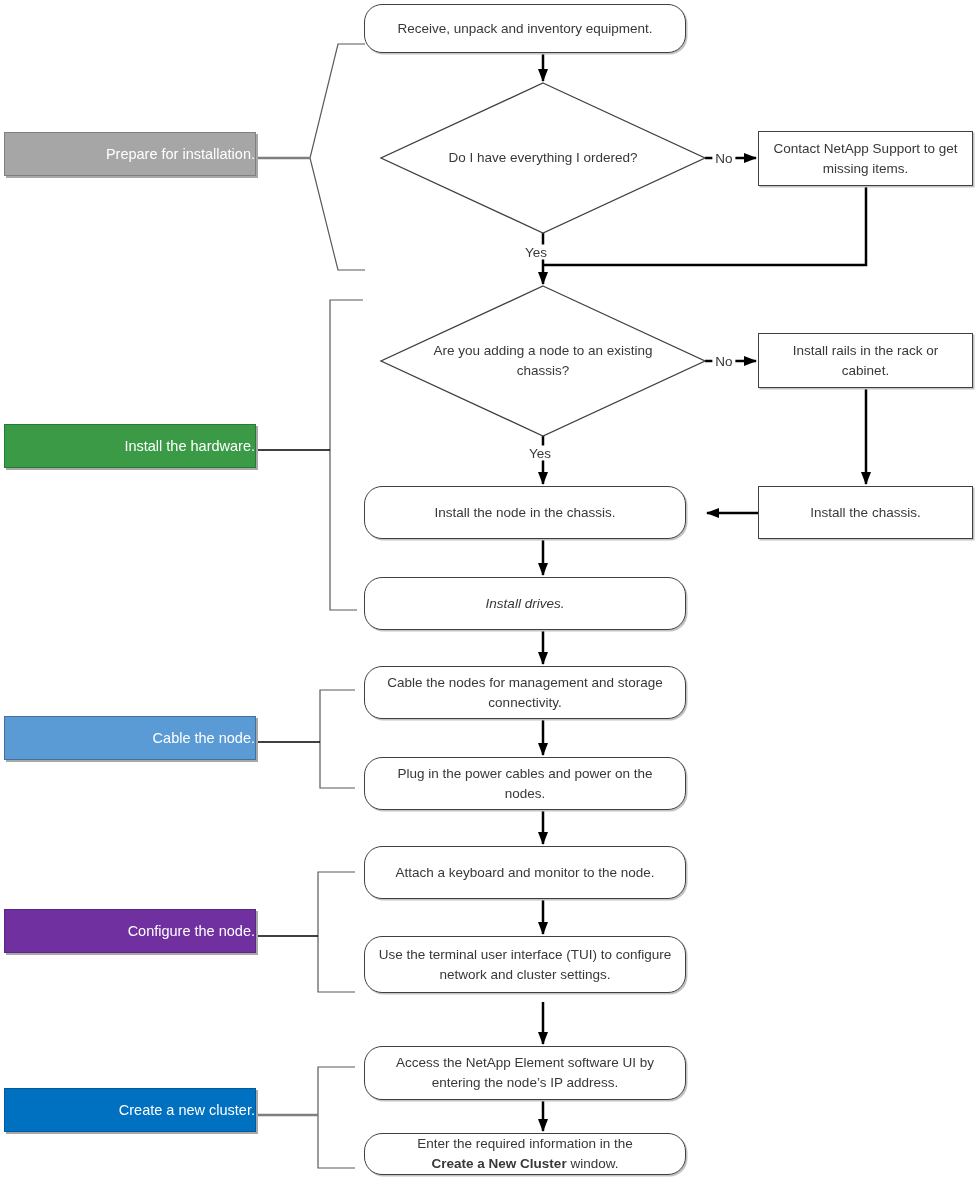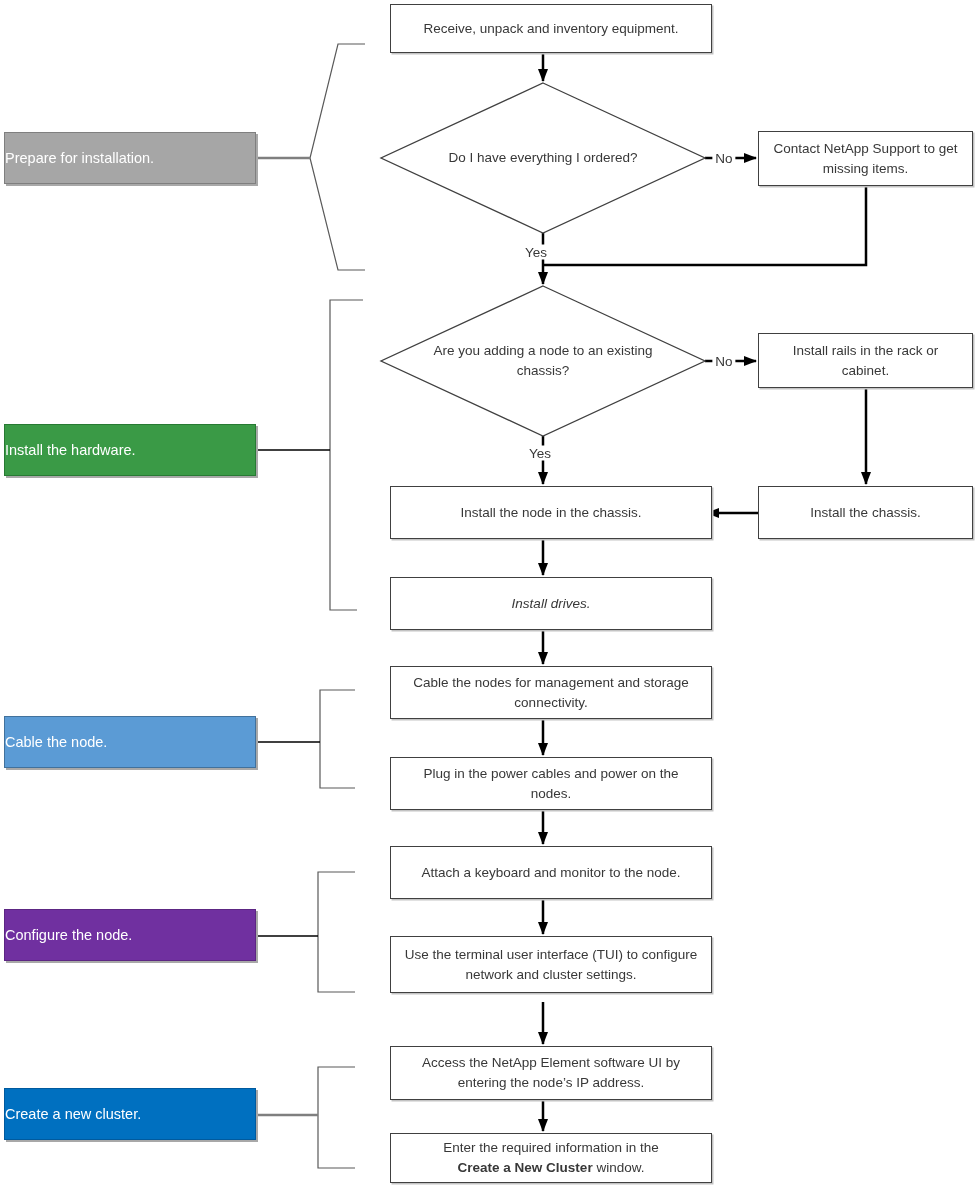--- a/index.html
+++ b/index.html
@@ -11,48 +11,48 @@
 
   
   .node {
     position:absolute; box-sizing:border-box;
     background:#ffffff; border:1.4px solid #404040;
     box-shadow:1.5px 1.5px 0 #c3c3c3;
     display:flex; align-items:center; justify-content:center;
     text-align:center; font-size:13.5px; line-height:1.45; color:#383838;
     padding:3px 12px;
   }
-  .main-col { left:390px; width:322px; }
+  .main-col { left:364px; width:322px;border-radius:18px; }
   .right-col { left:758px; width:215px; }
 
   #box-receive        { top:4px;    height:49px; }
   #box-contact        { top:131px;  height:55px; }
   #box-rails          { top:333px;  height:55px; }
   #box-install-node   { top:486px;  height:53px; }
   #box-install-chassis{ top:486px;  height:53px; }
   #box-install-drives { top:577px;  height:53px;font-style:italic; }
   #box-cable-nodes    { top:666px;  height:53px; }
   #box-plug-power     { top:757px;  height:53px; }
   #box-attach-kbd     { top:846px;  height:53px; }
   #box-use-tui        { top:936px;  height:57px; }
   #box-access-ui      { top:1046px; height:54px; }
-  #box-enter-info     { top:1133px; height:50px; }
+  #box-enter-info     { top:1133px; height:42px; }
 
   
   .diamond-label {
     position:absolute; display:flex; align-items:center; justify-content:center;
     text-align:center; font-size:13.5px; line-height:1.45; color:#383838;
   }
   #dlabel-1 { left:418px; top:120px; width:250px; height:76px; }
   #dlabel-2 { left:408px; top:323px; width:270px; height:76px;justify-content:flex-end; }
 
   
   .phase {
-    position:absolute; left:4px; width:252px; height:52px; box-sizing:border-box;
-    display:flex; align-items:center; justify-content:flex-start; text-align:center;
+    position:absolute; left:4px; width:252px; height:44px; box-sizing:border-box;
+    display:flex; align-items:center; justify-content:flex-end; text-align:center;
     color:#ffffff; font-size:14.5px;
     box-shadow:2px 2px 0 #a8a8a8;
   }
   #phase-prepare  { top:132px;  background:#a6a6a6; border:1px solid #7f7f7f; }
   #phase-hardware { top:424px;  background:#3a9a46; border:1px solid #277a33; }
   #phase-cable    { top:716px;  background:#5b9bd5; border:1px solid #41719c; }
   #phase-configure{ top:909px;  background:#7030a0; border:1px solid #5c2683; }
   #phase-cluster  { top:1088px; background:#0070c0; border:1px solid #005a9e; }
 
   

